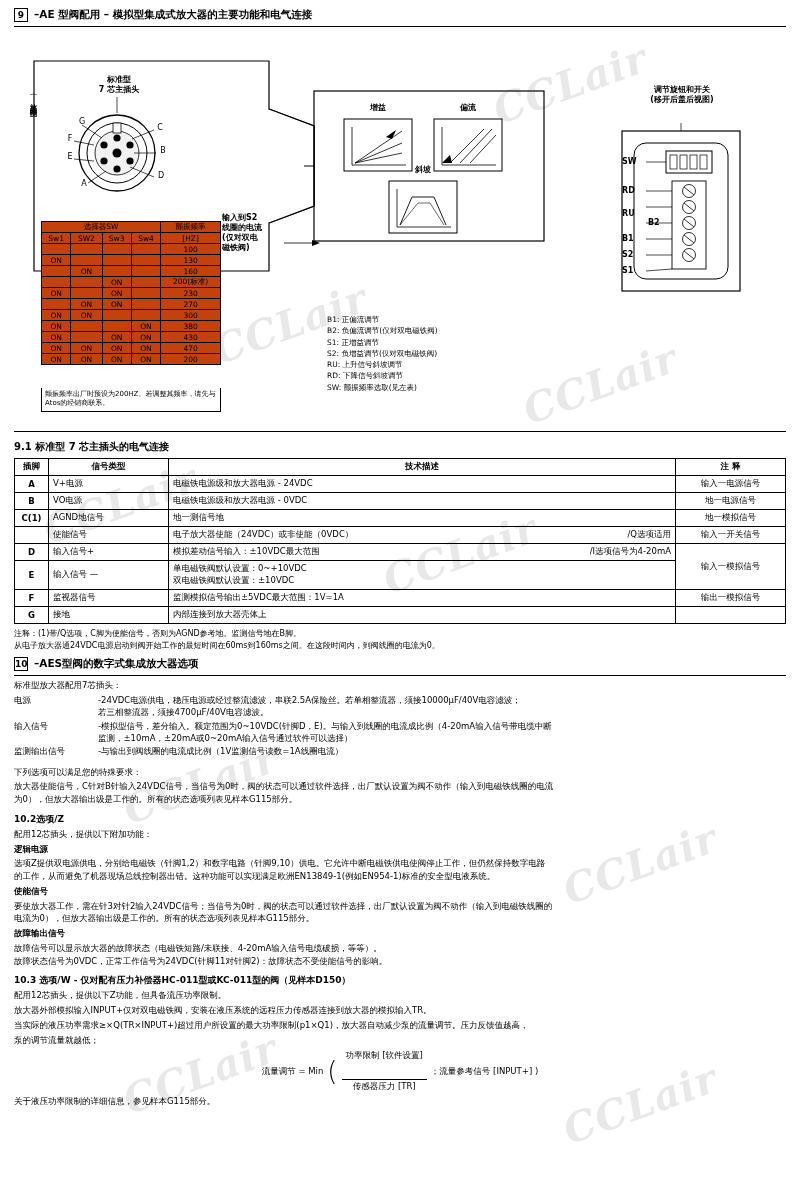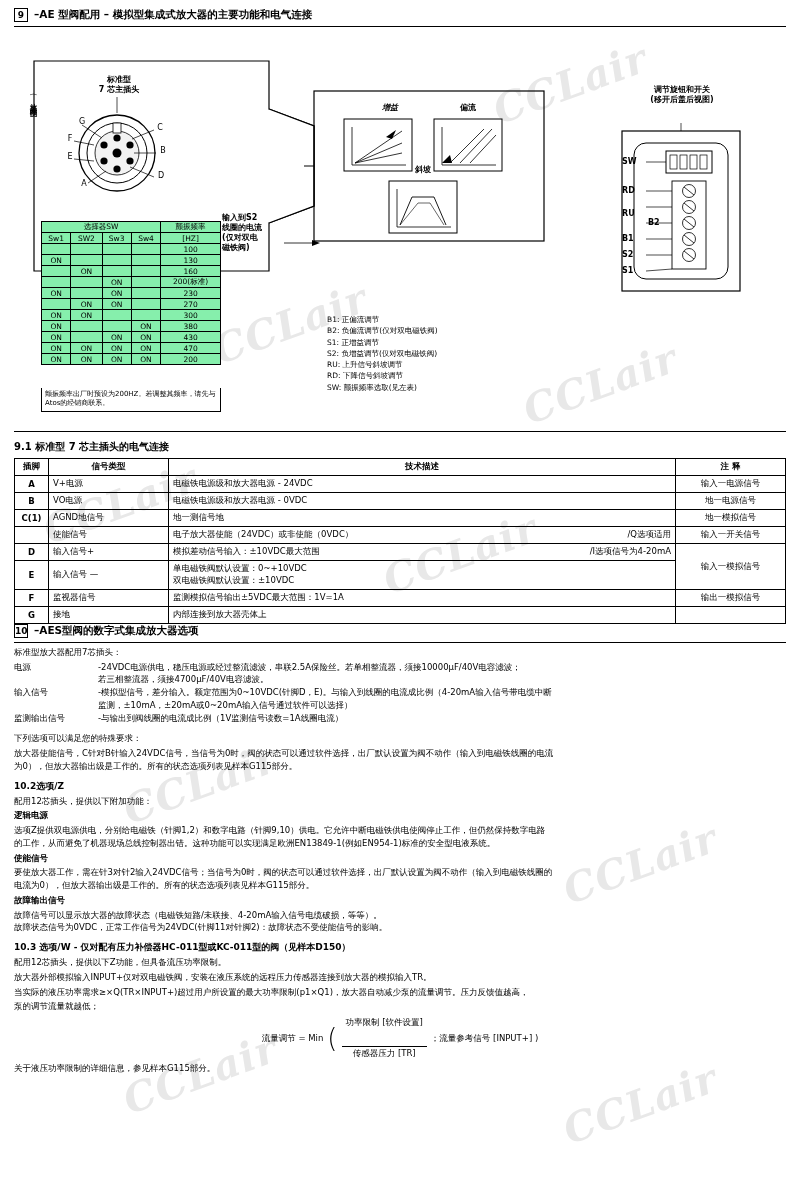--- a/index.html
+++ b/index.html
@@ -97,21 +97,21 @@
     letter-spacing: 1px;
   }
 
   
   .swtable {
     position: absolute;
     left: 27px; top: 190px;
     width: 180px;
     border-collapse: collapse;
     font-size: 7.5px;
-    background: #86efac;
+    background: #c2410c;
   }
   .swtable td, .swtable th {
     border: 1px solid #000;
     text-align: center;
     height: 11px;
     padding: 0 1px;
     font-weight: normal;
   }
   .swtable .hdr { font-size: 7.5px; }
   .swnote {
@@ -301,21 +301,21 @@
       <div class="vert" style="left:14px; top:62px;">(从放大器端面视图)</div>
 
       <div class="fig-label" style="left:62px; top:86px; width:12px;">G</div>
       <div class="fig-label" style="left:50px; top:103px; width:12px;">F</div>
       <div class="fig-label" style="left:50px; top:121px; width:12px;">E</div>
       <div class="fig-label" style="left:64px; top:148px; width:12px;">A</div>
       <div class="fig-label" style="left:140px; top:92px; width:12px;">C</div>
       <div class="fig-label" style="left:143px; top:115px; width:12px;">B</div>
       <div class="fig-label" style="left:141px; top:140px; width:12px;">D</div>
 
-      <div class="fig-label bold" style="left:354px; top:72px; width:44px;font-style:italic;">增益</div>
+      <div class="fig-label bold" style="left:342px; top:72px; width:44px;">增益</div>
       <div class="fig-label bold" style="left:432px; top:72px; width:44px;">偏流</div>
       <div class="fig-label bold" style="left:387px; top:134px; width:44px;">斜坡</div>
 
       <div class="fig-label bold left" style="left:208px; top:182px; width:70px;">输入到S2
 线圈的电流
 (仅对双电
 磁铁阀)</div>
 
       <div class="fig-label bold" style="left:608px; top:54px; width:120px;">调节旋钮和开关
 (移开后盖后视图)</div>
@@ -501,20 +501,22 @@
         </tr>
         <tr>
           <td class="c-pin">G</td>
           <td class="c-type">接地</td>
           <td class="c-desc">内部连接到放大器壳体上</td>
           <td class="c-note"></td>
         </tr>
       </tbody>
     </table>
 
+    <div class="note-block" style="white-space:pre-line;">注释：(1)带/Q选项，C脚为使能信号，否则为AGND参考地。监测信号地在B脚。
+从电子放大器通24VDC电源启动到阀开始工作的最短时间在60ms到160ms之间。在这段时间内，到阀线圈的电流为0。</div>
 
     <div class="sec-head">
       <div class="sec-num">10</div>
       <div class="sec-title">–AES型阀的数字式集成放大器选项</div>
     </div>
     <div class="rule" style="margin-bottom:3px;"></div>
 
     <div class="para">标准型放大器配用7芯插头：</div>
 
     <div class="dl">

